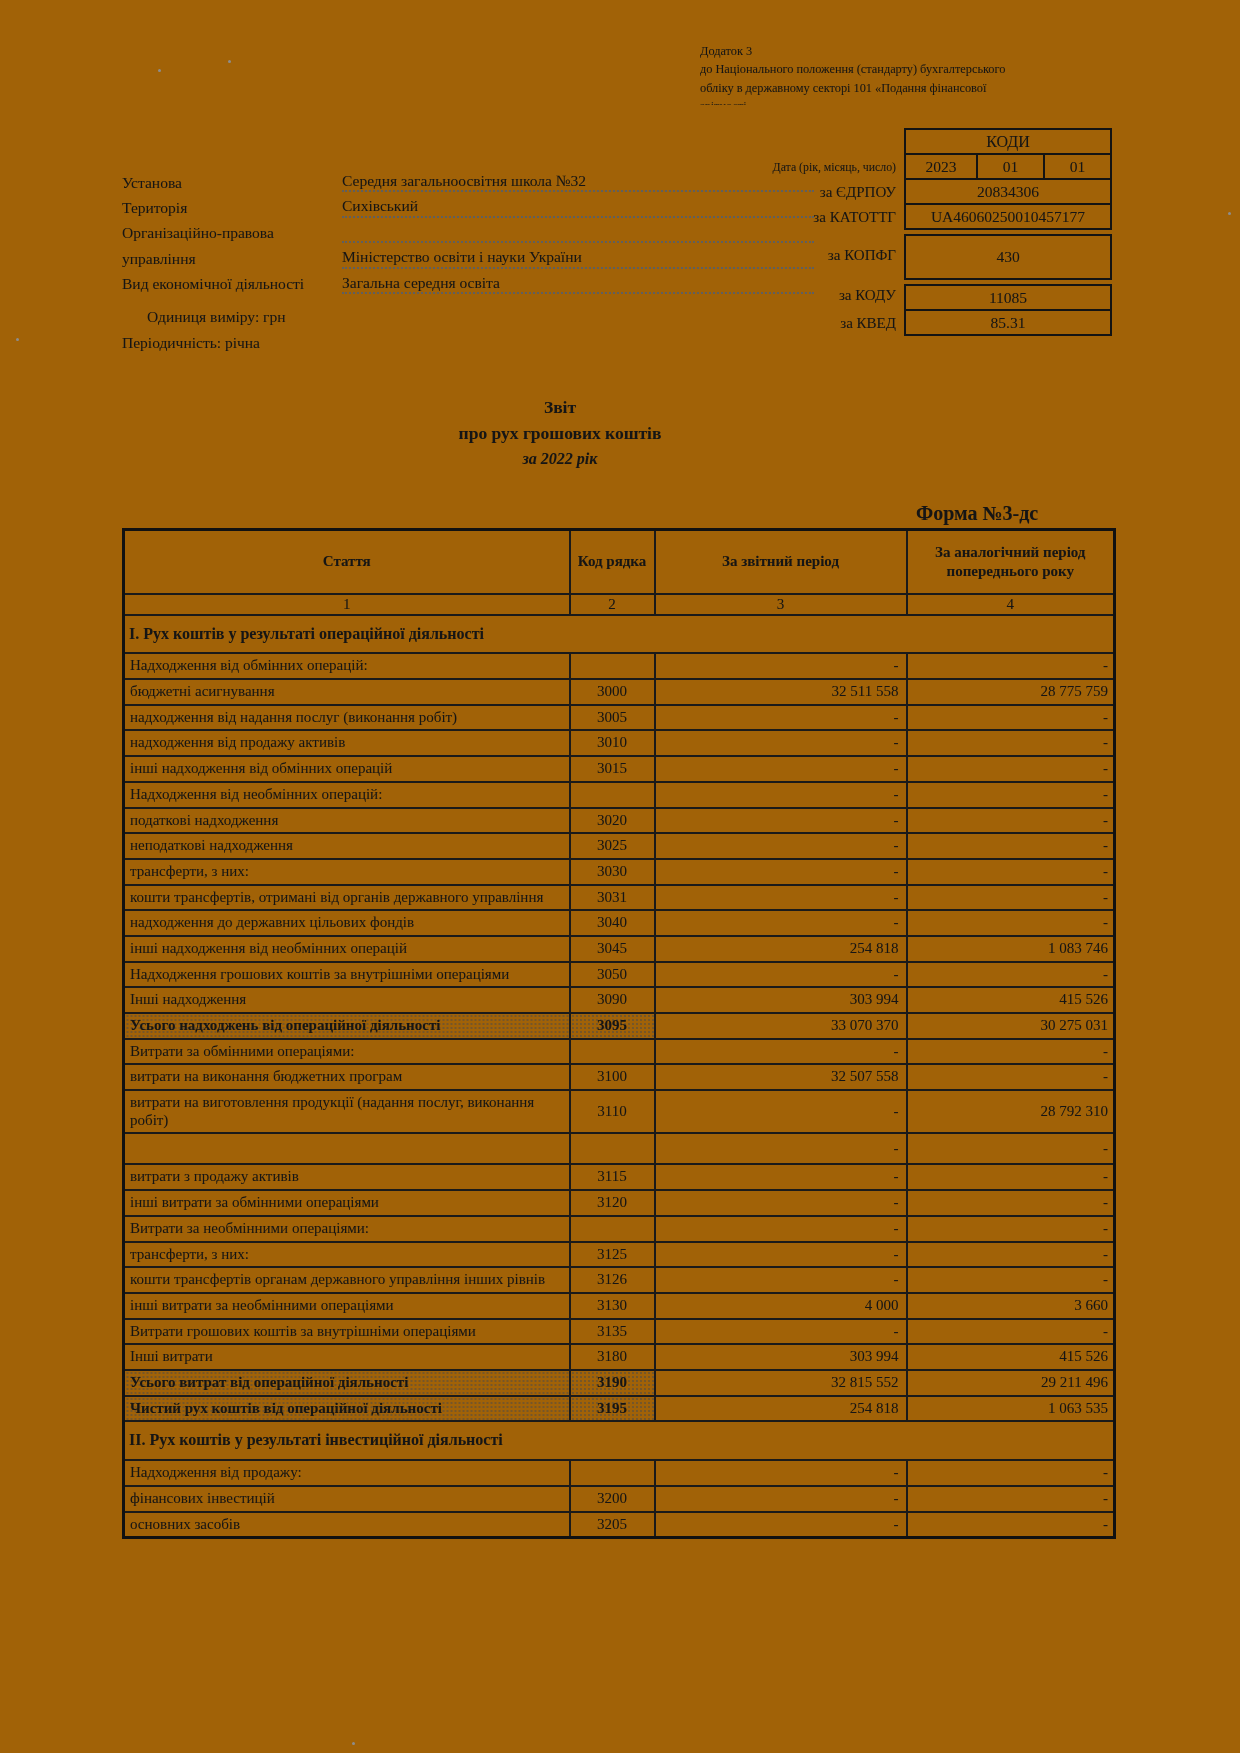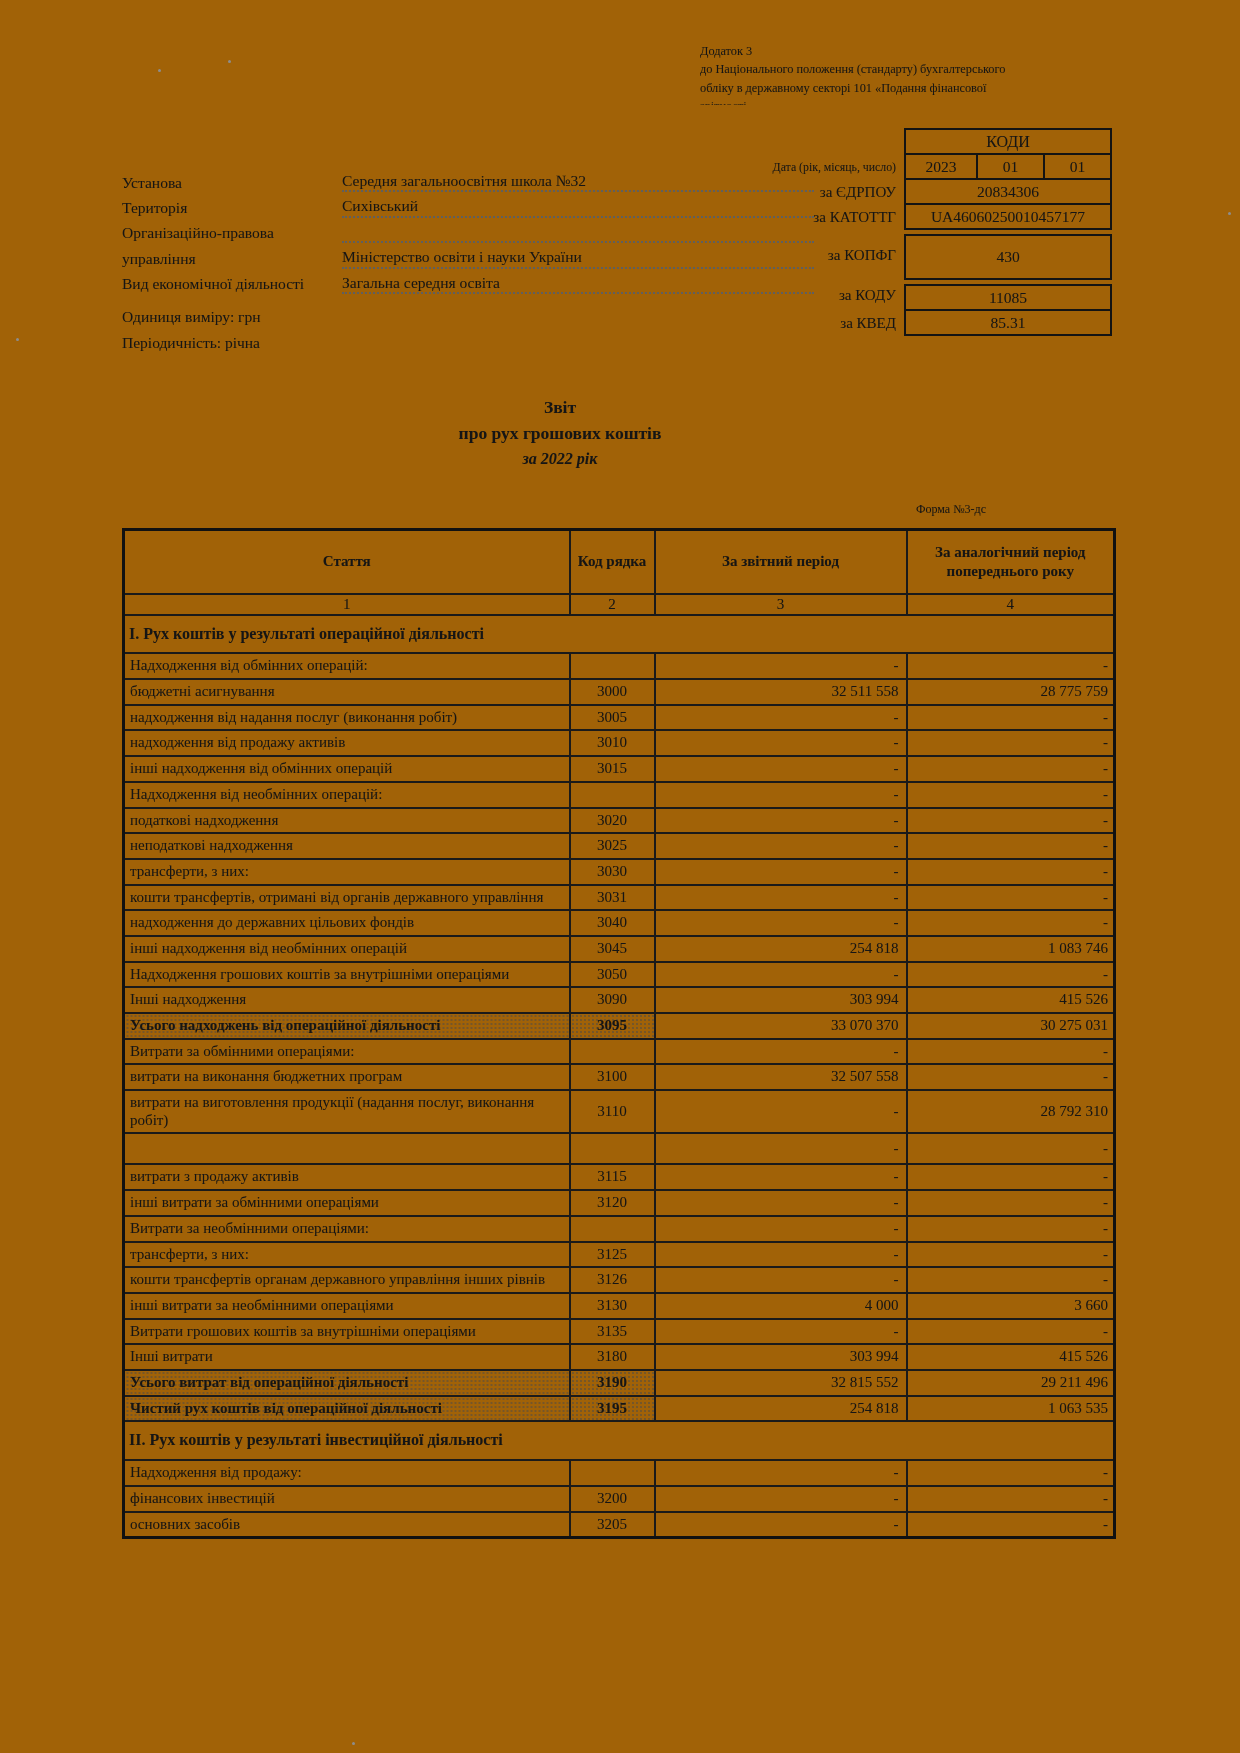--- a/index.html
+++ b/index.html
@@ -23,26 +23,26 @@
   .date-cell{flex:1;align-self:stretch;display:flex;align-items:center;justify-content:center;border-left:2px solid #131313;}
   .date-cell:first-child{border-left:none;flex:1.08;}
   .codes-row.gap .codes-box{margin-top:4px;}
   .codes-row.tall .codes-box{min-height:46px;}
   
   .org{position:absolute;left:122px;top:170px;width:692px;}
   .org-row{display:flex;align-items:center;height:25.4px;}
   .org-label{width:220px;font-size:15.5px;white-space:nowrap;}
   .org-value{flex:1;font-size:15.5px;line-height:1.05;border-bottom:2px dotted #5f5f5f;padding-bottom:1px;white-space:nowrap;}
   .org-plain{font-size:15.5px;height:25.4px;display:flex;align-items:flex-end;}
-  .org-plain.first{margin-top:4px;}
+  .org-plain.first{margin-top:4px;margin-left:25px;}
   
   .title-block{position:absolute;left:60px;top:394px;width:1000px;text-align:center;line-height:26px;}
   .title-l1,.title-l2{font-weight:bold;font-size:17.5px;}
   .title-l3{font-weight:bold;font-style:italic;font-size:16px;}
-  .form-label{position:absolute;left:916px;top:502px;font-weight:normal;font-size:12px;}
+  .form-label{position:absolute;left:916px;top:502px;font-weight:bold;font-size:20px;}
   
   .report-wrap{position:absolute;left:122px;top:528px;}
   table.report{border-collapse:collapse;width:991px;table-layout:fixed;border:3px solid #111;}
   .report th,.report td{border:2px solid #1a1a1a;font-size:15px;vertical-align:middle;box-sizing:border-box;}
   .report thead th{font-weight:bold;padding:4px 4px;height:64px;line-height:1.25;text-align:center;}
   .report tr.nums td{text-align:center;height:21px;padding:1px;}
   .report tbody td{padding:3px 5px;height:25px;line-height:1.18;}
   .report td.lbl{text-align:left;}
   .report td.code{text-align:center;}
   .report td.cur{text-align:right;padding-right:7px;}

